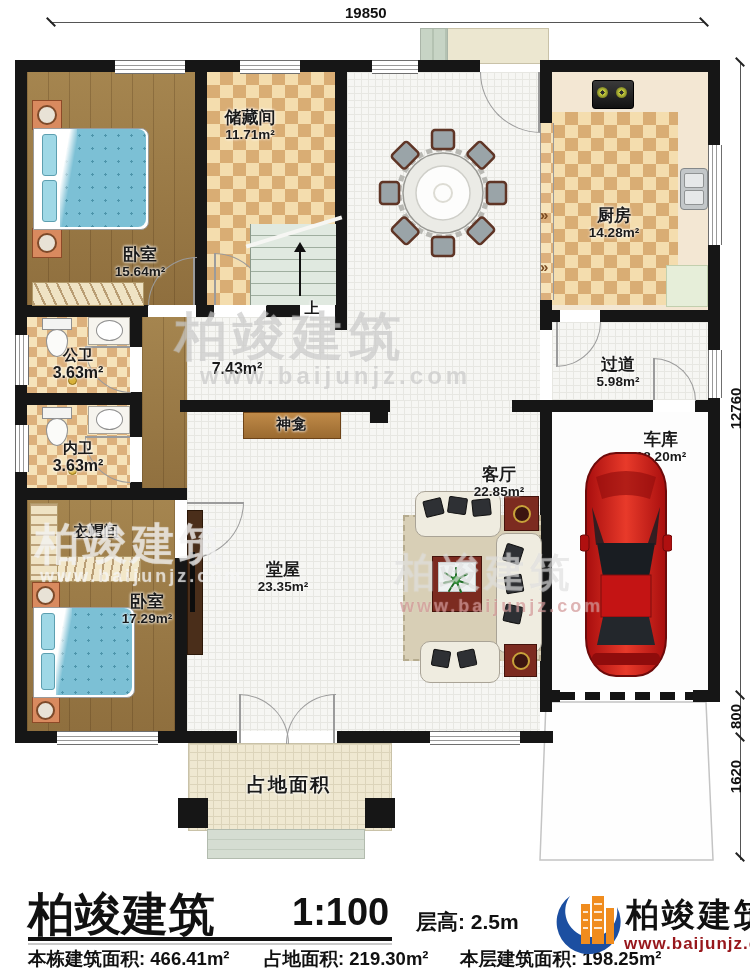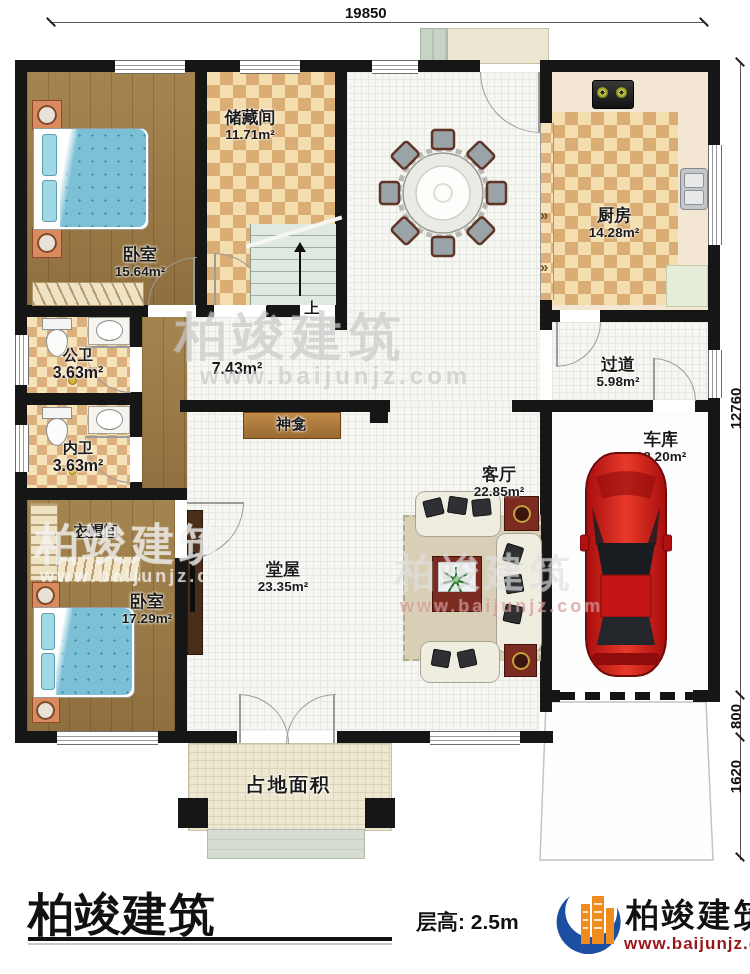--- a/index.html
+++ b/index.html
@@ -354,23 +354,27 @@
 </div>
 
 <div class="wm" style="left:175px;top:302px;font-size:52px;letter-spacing:6px;">柏竣建筑</div>
 <div class="wm" style="left:200px;top:362px;font-size:24px;letter-spacing:4px;">www.baijunjz.com</div>
 <div class="wm" style="left:35px;top:515px;font-size:44px;letter-spacing:4px;color:rgba(235,235,235,.5);">柏竣建筑</div>
 <div class="wm" style="left:40px;top:566px;font-size:18px;letter-spacing:3px;color:rgba(240,240,240,.45);">www.baijunjz.com</div>
 <div class="wm" style="left:395px;top:545px;font-size:40px;letter-spacing:5px;color:rgba(160,160,160,.22);">柏竣建筑</div>
 <div class="wm" style="left:400px;top:596px;font-size:18px;letter-spacing:3px;color:rgba(170,60,60,.38);">www.baijunjz.com</div>
 
 <div class="ftxt" style="left:28px;top:884px;font-size:46px;letter-spacing:1px;">柏竣建筑</div>
+<div class="ftxt" style="left:292px;top:891px;font-size:38px;">1:100</div>
 <div class="abs" style="left:28px;top:937px;width:364px;height:4px;background:#111;"></div>
 <div class="abs" style="left:28px;top:943px;width:364px;height:2px;background:#c9c9c9;"></div>
 <div class="ftxt" style="left:416px;top:908px;font-size:21px;">层高: 2.5m</div>
+<div class="ftxt" style="left:28px;top:946px;font-size:18.5px;">本栋建筑面积: 466.41m²</div>
+<div class="ftxt" style="left:264px;top:946px;font-size:18.5px;">占地面积: 219.30m²</div>
+<div class="ftxt" style="left:460px;top:946px;font-size:18.5px;">本层建筑面积: 198.25m²</div>
 
 <svg class="abs" style="left:553px;top:886px;" width="72" height="74" viewBox="0 0 72 74">
   <path d="M36,4 A32,32 0 1 0 68,40 A26,26 0 1 1 36,4 Z" fill="#1c4fa1" transform="rotate(-35,36,37)"></path>
   <rect x="28" y="18" width="9" height="40" fill="#f08c1e"></rect>
   <rect x="39" y="10" width="12" height="48" fill="#f08c1e"></rect>
   <rect x="53" y="22" width="8" height="36" fill="#f08c1e"></rect>
   <g stroke="#ffffff" stroke-width="1.6">
     <line x1="30" y1="26" x2="35" y2="26"></line>
         <line x1="30" y1="34" x2="35" y2="34"></line>
         <line x1="30" y1="42" x2="35" y2="42"></line>

